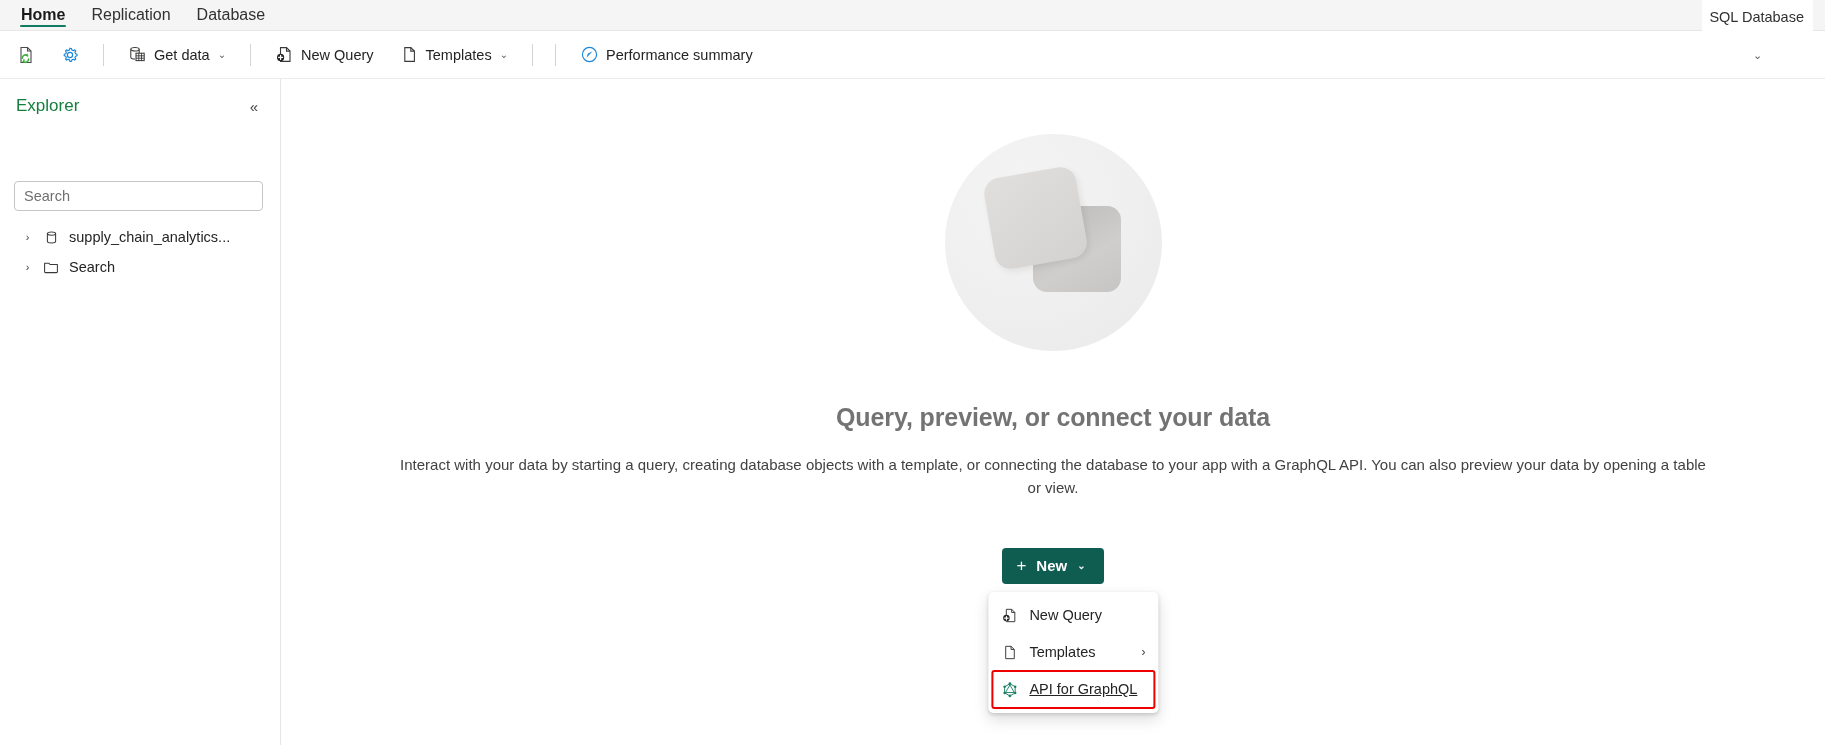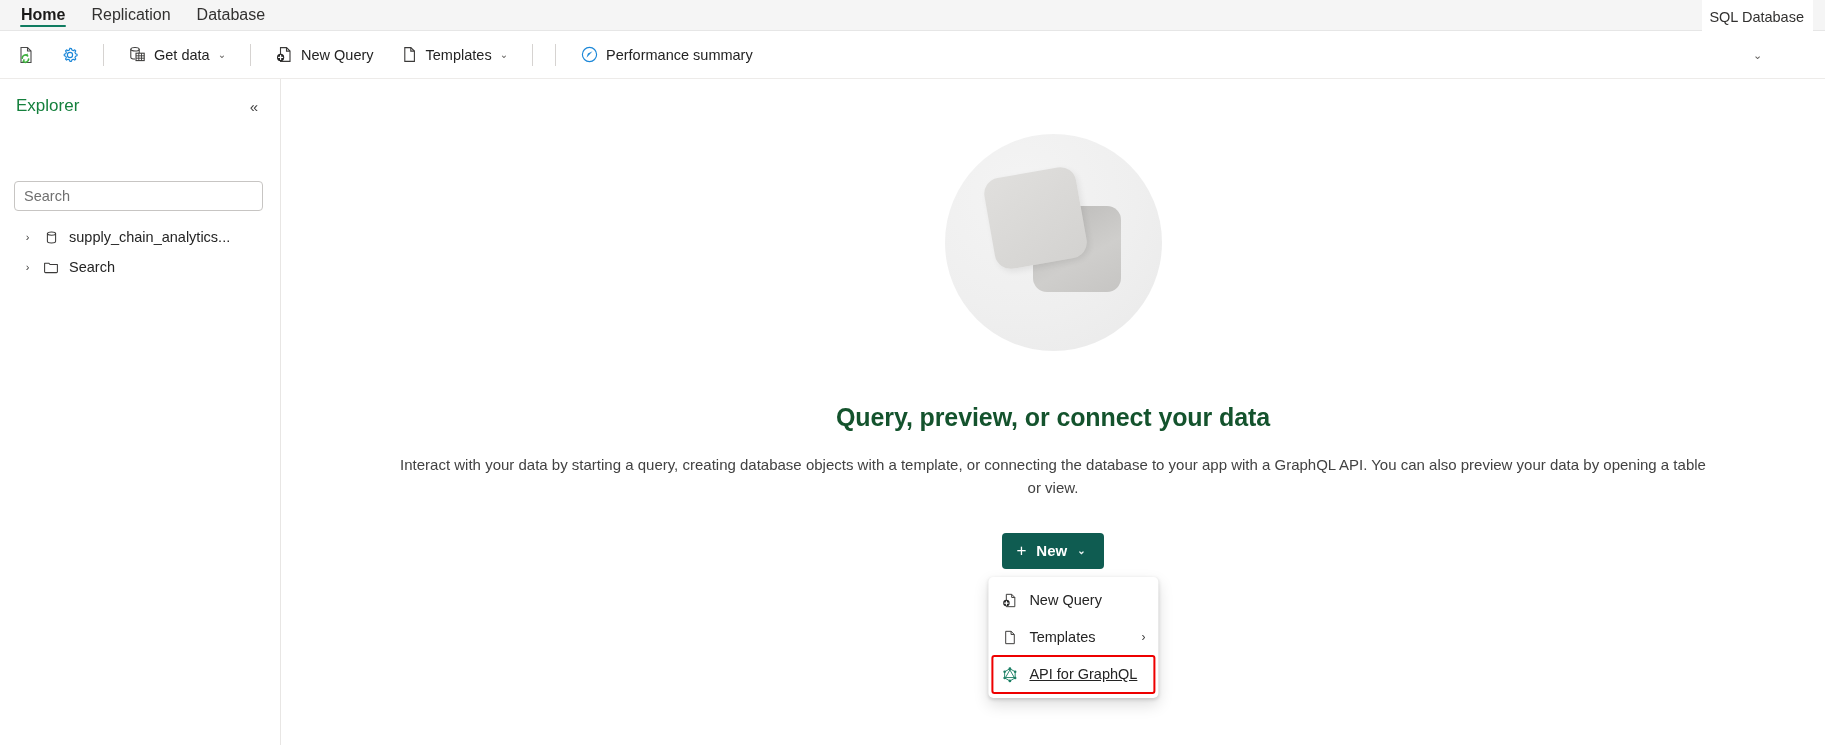--- a/index.html
+++ b/index.html
@@ -171,32 +171,32 @@
     left: 44px; top: 38px;
     width: 93px; height: 92px;
     border-radius: 16px;
     background: linear-gradient(150deg, #e0dfdd 0%, #d3d2d0 100%);
     transform: rotate(-10deg);
     box-shadow: 2px 3px 6px rgba(0,0,0,0.07);
   }
   .hero-title {
     font-size: 25px;
     font-weight: 600;
-    color: #14532d;
+    color: #737373;
     letter-spacing: -0.1px;
     margin-bottom: 22px;
     text-align: center;
   }
   .hero-desc {
     font-size: 15px;
     color: #424242;
     line-height: 1.52;
     text-align: center;
     max-width: 1310px;
-    margin-bottom: 33px;
+    margin-bottom: 48px;
   }
 
   
   .newzone { position: relative; display: flex; flex-direction: column; align-items: center; }
   .new-btn {
     display: inline-flex; align-items: center; justify-content: center;
     gap: 10px;
     height: 36px;
     padding: 0 18px 0 14px;
     background: #0f5c51;

